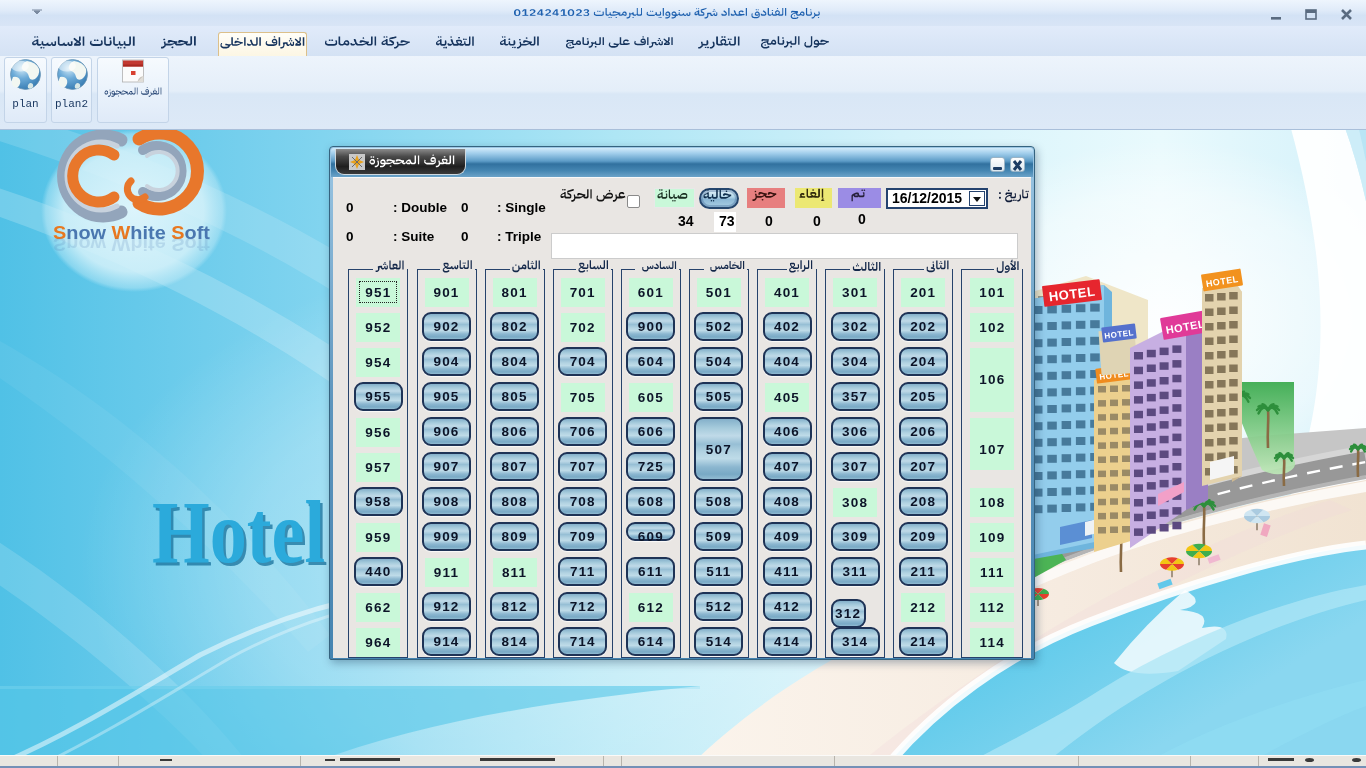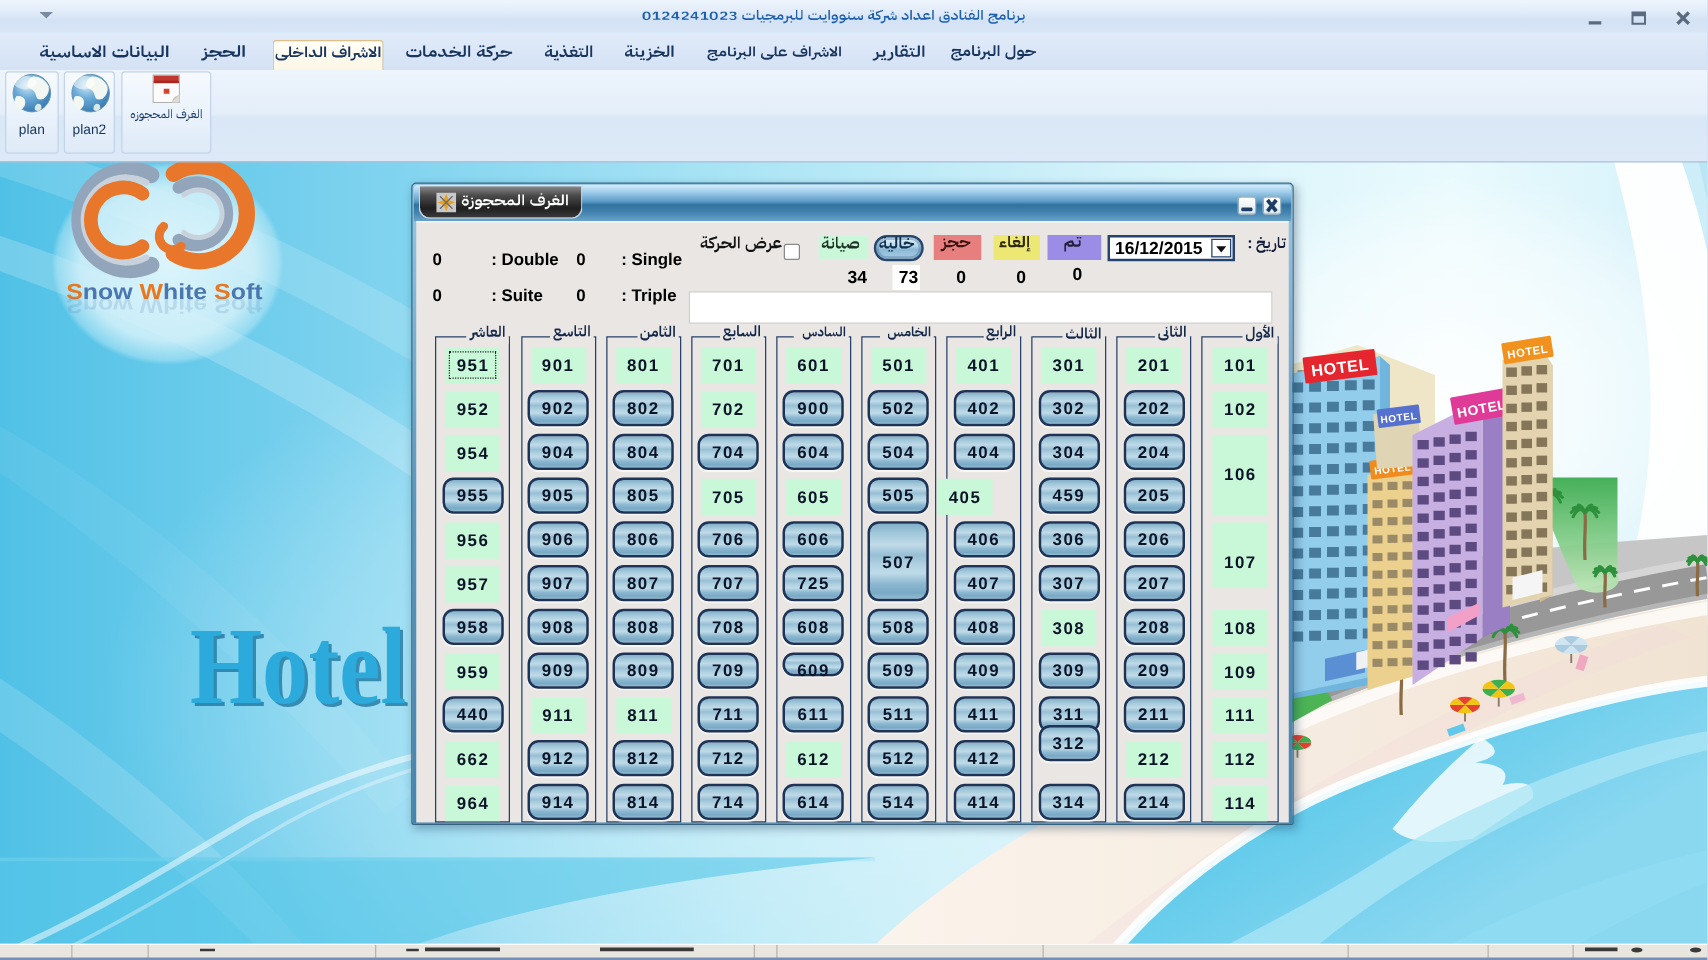--- a/index.html
+++ b/index.html
@@ -1,19 +1,19 @@
 <!DOCTYPE html>
 <html><head><meta charset="utf-8"><style>
 * { margin:0; padding:0; box-sizing:border-box; }
 body { width:1366px; height:768px; overflow:hidden; font-family:"Liberation Sans", sans-serif; background:#bfe9f6; position:relative; }
 #titlebar { position:absolute; left:0; top:0; width:1366px; height:26px; background:linear-gradient(180deg,#eef5fd 0%,#e0ebf9 40%,#d3e2f5 60%,#d8e5f6 100%); z-index:20; }
 #tabbar { position:absolute; left:0; top:26px; width:1366px; height:30px; background:linear-gradient(180deg,#e1ebfa 0%,#d4e2f4 100%); z-index:20; }
 #activetab { position:absolute; left:218px; top:5.5px; width:89px; height:24.5px; background:linear-gradient(180deg,#fffef8,#fcf6e4); border:1px solid #dcc08a; border-bottom:none; border-radius:3px 3px 0 0; }
 #ribbon { position:absolute; left:0; top:56px; width:1366px; height:74px; background:linear-gradient(180deg,#edf4fc 0%,#e4eef9 48%,#d9e7f6 52%,#dde9f7 100%); border-bottom:1px solid #a9bfda; z-index:20; }
-.rcell { position:absolute; top:1px; height:66px; border:1px solid #c3d4e8; border-radius:3px; background:linear-gradient(180deg,#f6fafe,#e8f1fb 60%,#dfeaf8); }
+.rcell { position:absolute; top:1px; height:66px; border:1px solid #c3d4e8; border-radius:3px; background:linear-gradient(180deg,#f6fafe,#e8f1fb 60%,#dfeaf8);font-family:Liberation Mono, monospace; }
 .rlabel { position:absolute; width:100%; text-align:center; top:40px; font-size:11px; color:#17355e; }
 #taskbar { position:absolute; left:0; top:755px; width:1366px; height:13px; background:#e9e6e0; border-top:1px solid #fbfaf8; z-index:20; }
 #taskbar .sep { position:absolute; top:0; width:1px; height:13px; background:#b8b4ac; }
 #taskbar .blk { position:absolute; background:#3a3a3a; }
 #tbline { position:absolute; left:0; top:766px; width:1366px; height:2px; background:#7490b6; z-index:21; }
 #winbtns { position:absolute; right:6px; top:8px; z-index:21; }
 #dialog { position:absolute; left:329px; top:146px; width:706px; height:514px; z-index:25;
   background:linear-gradient(180deg,#9cc7e4 0%,#5d95bd 50%,#4584b1 100%); border-radius:4px 4px 2px 2px;
   border:1px solid #35637f; box-shadow:2px 3px 8px rgba(20,50,80,0.35); }
 #dlgtitlebar { position:absolute; left:1px; top:1px; width:702px; height:29px; border-radius:3px 3px 0 0;
@@ -647,40 +647,40 @@
       <div class="rb" style="left:361.4px;top:308.5px;width:49px;height:29px;line-height:26px">508</div>
       <div class="rb" style="left:361.4px;top:343.5px;width:49px;height:29px;line-height:26px">509</div>
       <div class="rb" style="left:361.4px;top:378.5px;width:49px;height:29px;line-height:26px">511</div>
       <div class="rb" style="left:361.4px;top:413.5px;width:49px;height:29px;line-height:26px">512</div>
       <div class="rb" style="left:361.4px;top:448.5px;width:49px;height:29px;line-height:26px">514</div>
       <div class="gbox" style="left:424.0px;width:60px"></div>
       <div class="capgap" style="left:453.8px;width:28.8px"></div>
       <div class="rg" style="left:432.0px;top:99.5px;width:44px;height:29px;line-height:29px">401</div>
       <div class="rb" style="left:429.5px;top:133.5px;width:49px;height:29px;line-height:26px">402</div>
       <div class="rb" style="left:429.5px;top:168.5px;width:49px;height:29px;line-height:26px">404</div>
-      <div class="rg" style="left:417px;top:204.5px;width:44px;height:29px;line-height:29px">405</div>
+      <div class="rg" style="left:432.0px;top:204.5px;width:44px;height:29px;line-height:29px">405</div>
       <div class="rb" style="left:429.5px;top:238.5px;width:49px;height:29px;line-height:26px">406</div>
       <div class="rb" style="left:429.5px;top:273.5px;width:49px;height:29px;line-height:26px">407</div>
       <div class="rb" style="left:429.5px;top:308.5px;width:49px;height:29px;line-height:26px">408</div>
       <div class="rb" style="left:429.5px;top:343.5px;width:49px;height:29px;line-height:26px">409</div>
       <div class="rb" style="left:429.5px;top:378.5px;width:49px;height:29px;line-height:26px">411</div>
       <div class="rb" style="left:429.5px;top:413.5px;width:49px;height:29px;line-height:26px">412</div>
       <div class="rb" style="left:429.5px;top:448.5px;width:49px;height:29px;line-height:26px">414</div>
       <div class="gbox" style="left:492.1px;width:60px"></div>
       <div class="capgap" style="left:517.4px;width:33.2px"></div>
       <div class="rg" style="left:500.1px;top:99.5px;width:44px;height:29px;line-height:29px">301</div>
       <div class="rb" style="left:497.6px;top:133.5px;width:49px;height:29px;line-height:26px">302</div>
       <div class="rb" style="left:497.6px;top:168.5px;width:49px;height:29px;line-height:26px">304</div>
-      <div class="rb" style="left:497.6px;top:203.5px;width:49px;height:29px;line-height:26px">459</div>
+      <div class="rb" style="left:497.6px;top:203.5px;width:49px;height:29px;line-height:26px">357</div>
       <div class="rb" style="left:497.6px;top:238.5px;width:49px;height:29px;line-height:26px">306</div>
       <div class="rb" style="left:497.6px;top:273.5px;width:49px;height:29px;line-height:26px">307</div>
       <div class="rg" style="left:500.1px;top:309.5px;width:44px;height:29px;line-height:29px">308</div>
       <div class="rb" style="left:497.6px;top:343.5px;width:49px;height:29px;line-height:26px">309</div>
       <div class="rb" style="left:497.6px;top:378.5px;width:49px;height:29px;line-height:26px">311</div>
-      <div class="rb" style="left:497.6px;top:402px;width:49px;height:29px;line-height:26px">312</div>
+      <div class="rb" style="left:497.6px;top:421px;width:35px;height:29px;line-height:26px">312</div>
       <div class="rb" style="left:497.6px;top:448.5px;width:49px;height:29px;line-height:26px">314</div>
       <div class="gbox" style="left:560.2px;width:60px"></div>
       <div class="capgap" style="left:591.2px;width:27.5px"></div>
       <div class="rg" style="left:568.2px;top:99.5px;width:44px;height:29px;line-height:29px">201</div>
       <div class="rb" style="left:565.7px;top:133.5px;width:49px;height:29px;line-height:26px">202</div>
       <div class="rb" style="left:565.7px;top:168.5px;width:49px;height:29px;line-height:26px">204</div>
       <div class="rb" style="left:565.7px;top:203.5px;width:49px;height:29px;line-height:26px">205</div>
       <div class="rb" style="left:565.7px;top:238.5px;width:49px;height:29px;line-height:26px">206</div>
       <div class="rb" style="left:565.7px;top:273.5px;width:49px;height:29px;line-height:26px">207</div>
       <div class="rb" style="left:565.7px;top:308.5px;width:49px;height:29px;line-height:26px">208</div>

